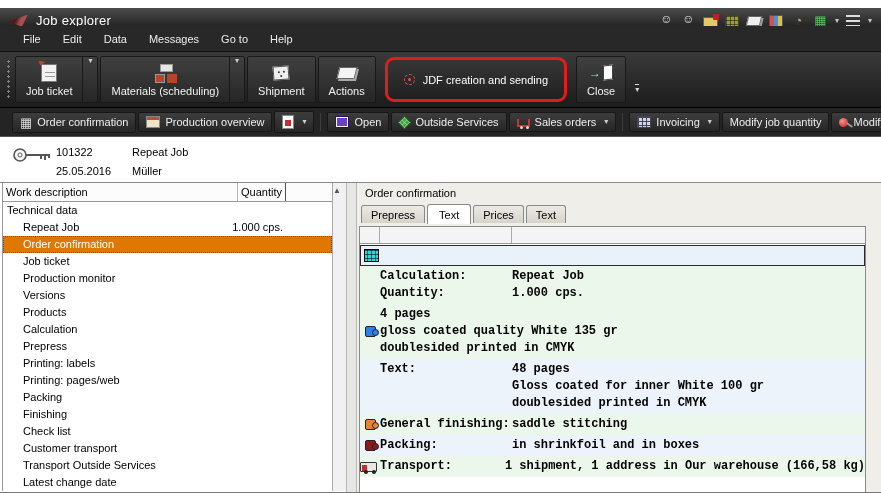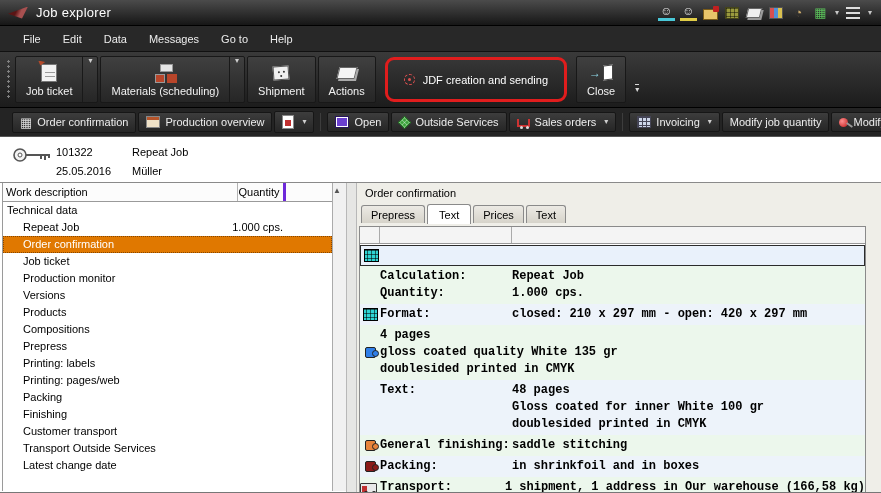--- a/index.html
+++ b/index.html
@@ -1,21 +1,21 @@
 <!DOCTYPE html>
 <html><head>
 <meta charset="utf-8">
 <style>
   *{margin:0;padding:0;box-sizing:border-box}
   html,body{width:881px;height:493px;overflow:hidden}
   body{font-family:"Liberation Sans","DejaVu Sans",sans-serif;font-size:11px;color:#000;background:#fff}
   #win{position:relative;width:881px;height:493px;overflow:hidden;background:#fff;border-bottom:1px solid #777}
 
   
-  .titlebar{position:absolute;left:0;top:0;width:881px;height:26px;background:linear-gradient(#4b4b4b,#2e2e2e 55%,#161616);color:#fff;display:flex;align-items:center;padding:0 8px;border-bottom:1px solid #000}
+  .titlebar{position:absolute;left:0;top:8px;width:881px;height:26px;background:linear-gradient(#4b4b4b,#2e2e2e 55%,#161616);color:#fff;display:flex;align-items:center;padding:0 8px;border-bottom:1px solid #000}
   .apptitle{font-size:13px;margin-left:8px;letter-spacing:.3px}
   .tb-icons{margin-left:auto;display:flex;align-items:center;gap:5px}
   .menubar{position:absolute;left:0;top:26px;width:881px;height:26px;background:#282828;color:#ececec;display:flex;align-items:center;border-bottom:1px solid #111}
   .mitem{padding:5px 11px;cursor:default}
   .toolbar{position:absolute;left:0;top:52px;width:881px;height:56px;background:linear-gradient(#3a3a3a,#222 80%,#1c1c1c);display:flex;align-items:stretch;padding:3px 2px;border-bottom:1px solid #000}
   .tbtn{display:flex;align-items:stretch;margin:1px;background:linear-gradient(#404040,#262626);border:1px solid #181818;border-radius:2px;color:#f2f2f2}
   .tcol{display:flex;flex-direction:column;align-items:center;justify-content:space-between;padding:6px 10px 5px}
   .ticon{height:22px;display:flex;align-items:center;justify-content:center}
   .tlabel{white-space:nowrap;margin-top:3px}
   .tcaret{display:flex;align-items:center;padding:0 5px;border-left:1px solid #191919;color:#cfcfcf;font-size:8px}
@@ -29,21 +29,21 @@
 
   
   .jobinfo{position:absolute;left:0;top:137px;width:881px;height:46px;background:#fff;border-bottom:1px solid #8a8a8a}
   .keyic{position:absolute;left:12px;top:9px}
   .ji-col{position:absolute;top:6px;line-height:19px;white-space:nowrap}
 
   
   .leftpanel{position:absolute;left:2px;top:183px;width:344px;height:308px;background:#fff;border-left:1px solid #9a9a9a}
   .lhead{position:absolute;left:0;top:0;right:14px;height:19px;display:flex;background:#fcfcfc;border-bottom:1px solid #9a9a9a}
   .lh-c1{width:235px;padding:3px 0 0 3px;border-right:1px solid #b3b3b3}
-  .lh-c2{width:48px;padding:3px 3px 0 0;text-align:center;border-right:3px solid #6d28d9}
+  .lh-c2{width:48px;padding:3px 3px 0 0;text-align:right;border-right:1px solid #6d28d9}
   .lh-c3{flex:1}
   .scrollcol{position:absolute;top:0;right:0;width:14px;bottom:0;background:#f1f1f1;border-left:1px solid #ababab}
   .sc-up{height:18px;line-height:18px;text-align:center;font-size:8px;color:#555}
   .llist{position:absolute;left:0;top:19px;right:14px;bottom:0;background:#fff;overflow:hidden}
   .lgroup{height:17px;line-height:17px;font-weight:normal;padding-left:4px}
   .lrow{height:17px;line-height:17px;padding-left:20px;position:relative;white-space:nowrap}
   .lrow.sel{background:#e07800;color:#fff;outline:1px dotted rgba(60,30,0,.55);outline-offset:-1px}
   .qty{position:absolute;left:160px;width:120px;text-align:right}
 
   
@@ -288,26 +288,27 @@
       <div class="sc-up gly">▲</div>
     </div>
     <div class="llist">
       <div class="lgroup">Technical data</div>
       <div class="lrow"><span>Repeat Job</span><span class="qty">1.000 cps.</span></div>
       <div class="lrow sel"><span>Order confirmation</span></div>
       <div class="lrow"><span>Job ticket</span></div>
       <div class="lrow"><span>Production monitor</span></div>
       <div class="lrow"><span>Versions</span></div>
       <div class="lrow"><span>Products</span></div>
-      <div class="lrow"><span>Compositions</span></div>
+      <div class="lrow"><span>Calculation</span></div>
       <div class="lrow"><span>Prepress</span></div>
       <div class="lrow"><span>Printing: labels</span></div>
       <div class="lrow"><span>Printing: pages/web</span></div>
       <div class="lrow"><span>Packing</span></div>
       <div class="lrow"><span>Finishing</span></div>
+      <div class="lrow"><span>Check list</span></div>
       <div class="lrow"><span>Customer transport</span></div>
       <div class="lrow"><span>Transport Outside Services</span></div>
       <div class="lrow"><span>Latest change date</span></div>
     </div>
   </div>
 
   <div class="splitter"></div>
 
   <div class="rightpanel">
     <div class="rtitle">Order confirmation</div>
@@ -329,29 +330,20 @@
       <div class="blk bg-g">
         <div class="rrow">
           <span class="ic"></span>
           <span class="lab mono">Calculation:</span>
           <span class="val mono">Repeat Job</span>
         </div>
         <div class="rrow">
           <span class="ic"></span>
           <span class="lab mono">Quantity:</span>
           <span class="val mono">1.000 cps.</span>
-        </div>
-      </div>
-      <div class="blk bg-b">
-        <div class="rrow">
-          <span class="ic">
-              <span class="ic-calc"></span>
-            </span>
-          <span class="lab mono">Format:</span>
-          <span class="val mono">closed: 210 x 297 mm - open: 420 x 297 mm</span>
         </div>
       </div>
       <div class="blk bg-g">
         <div class="rrow">
           <span class="ic">
               <span class="ic-puz puz-b"></span>
             </span>
           <span class="val mono">
             <div>4 pages</div>
             <div>gloss coated quality White 135 gr</div>

